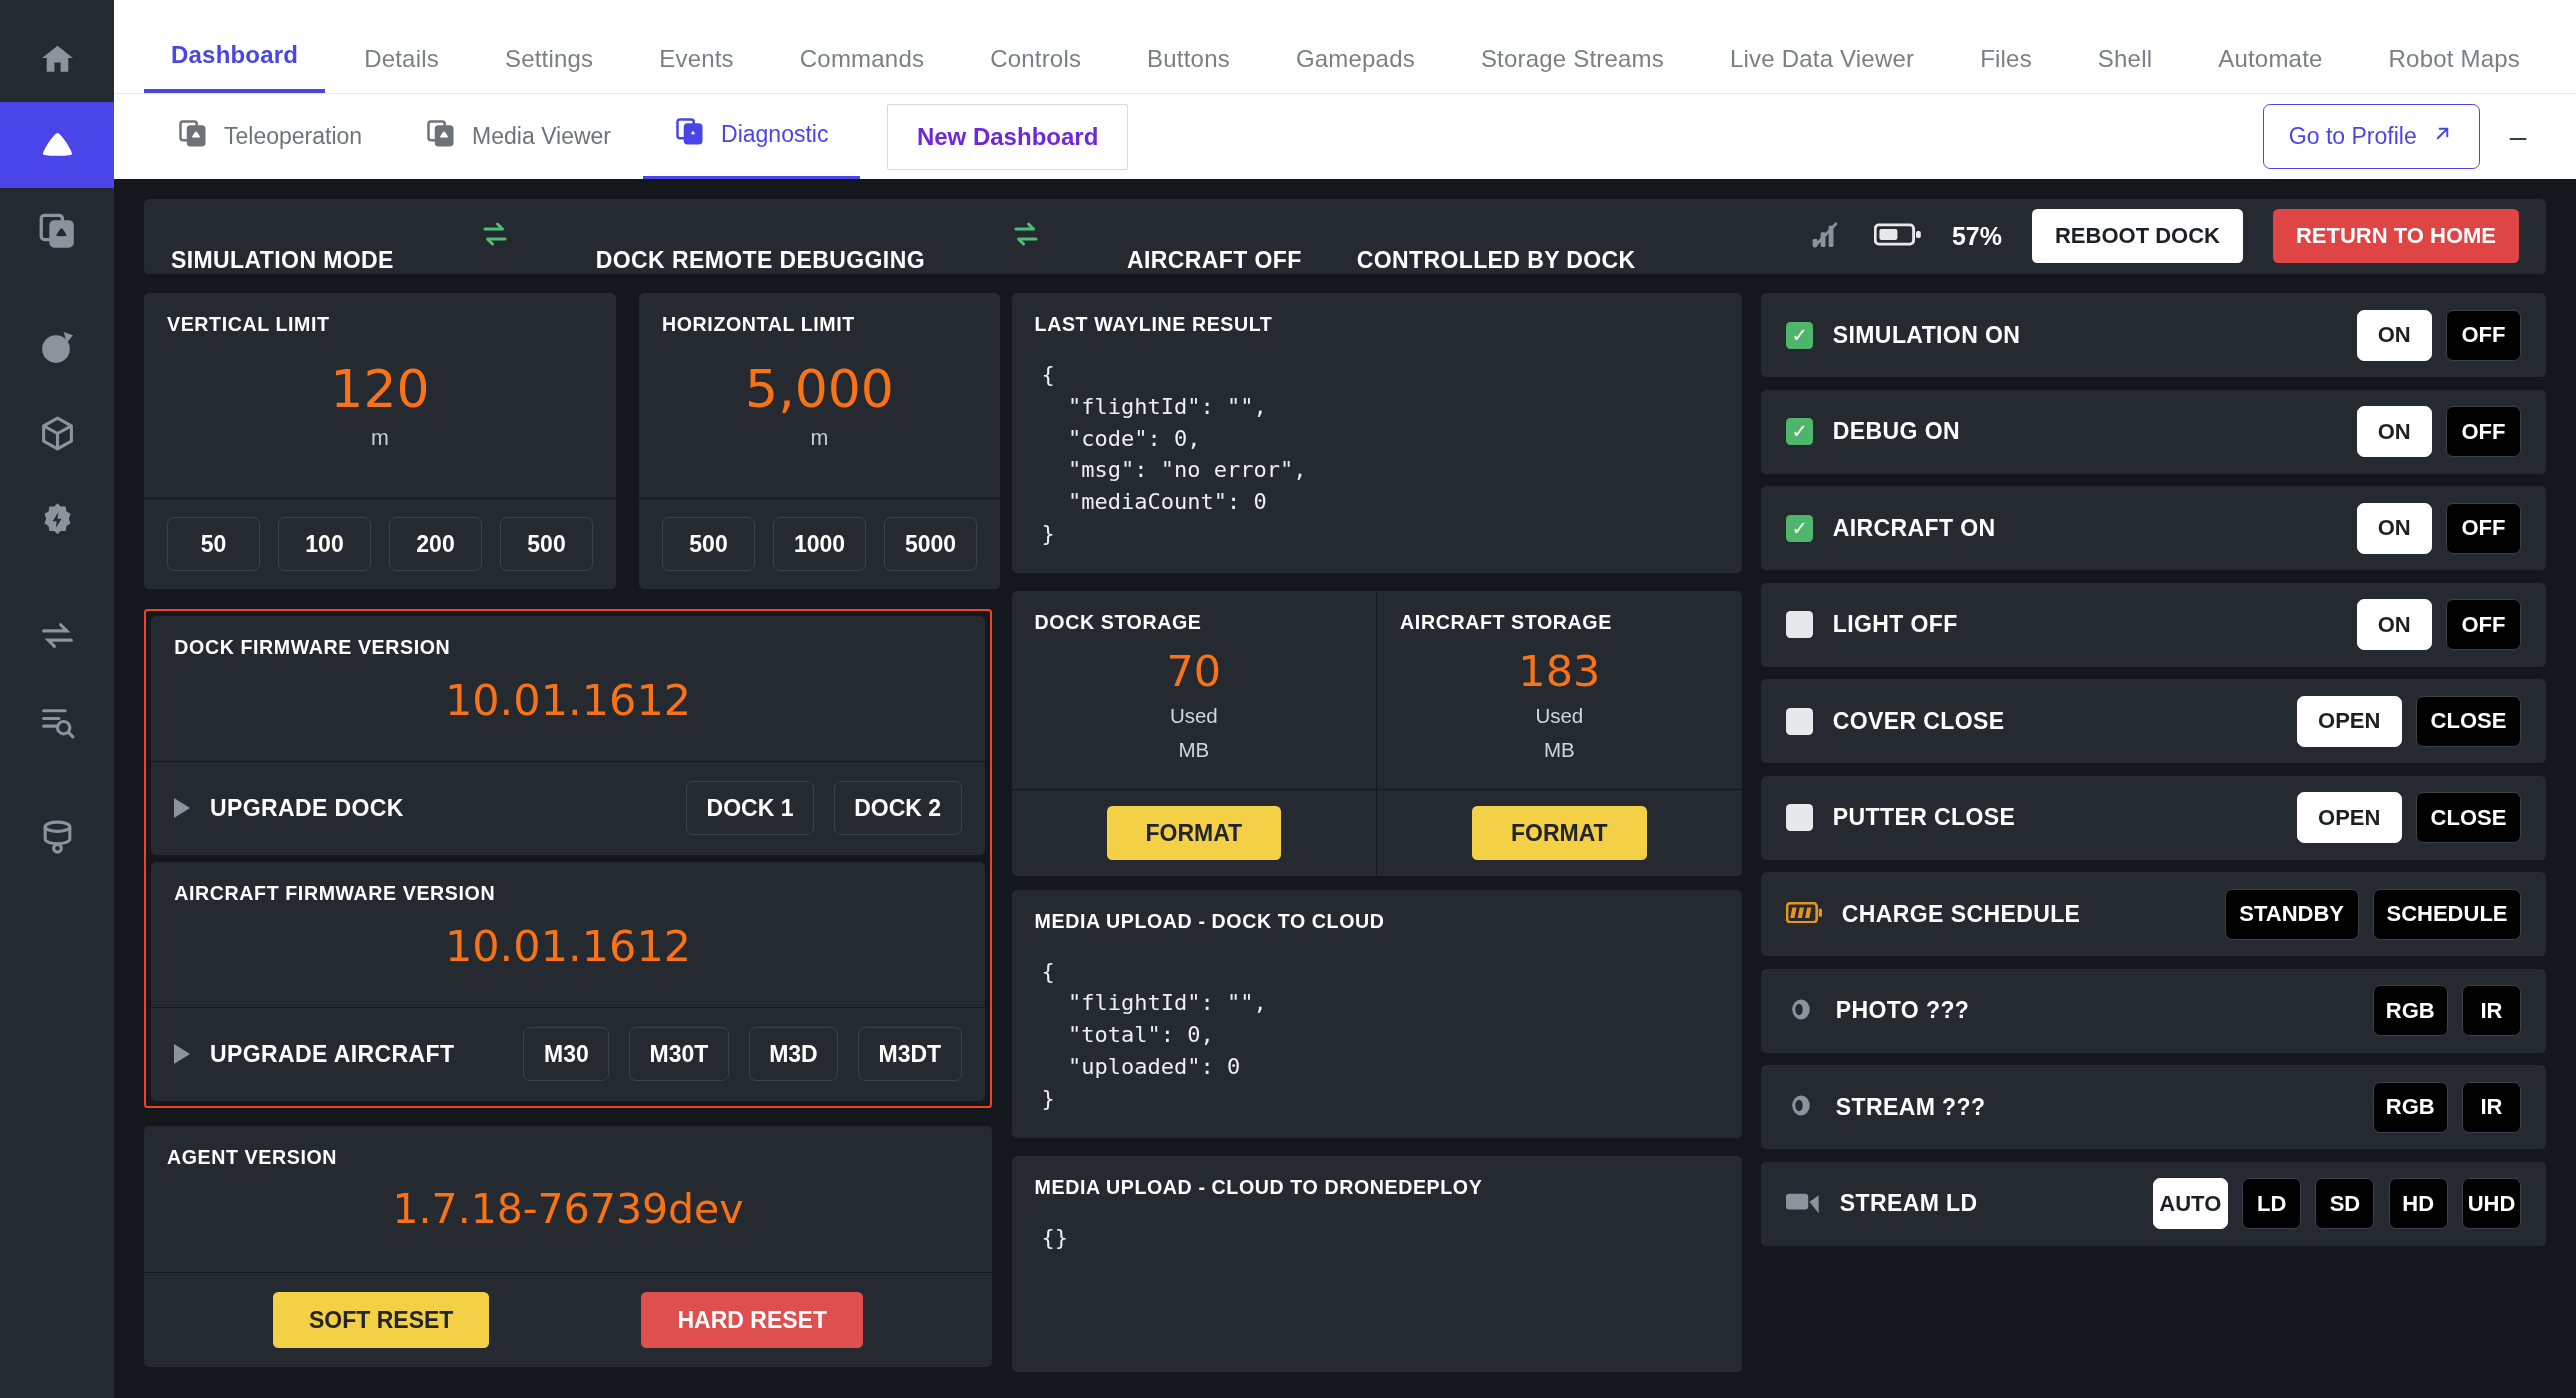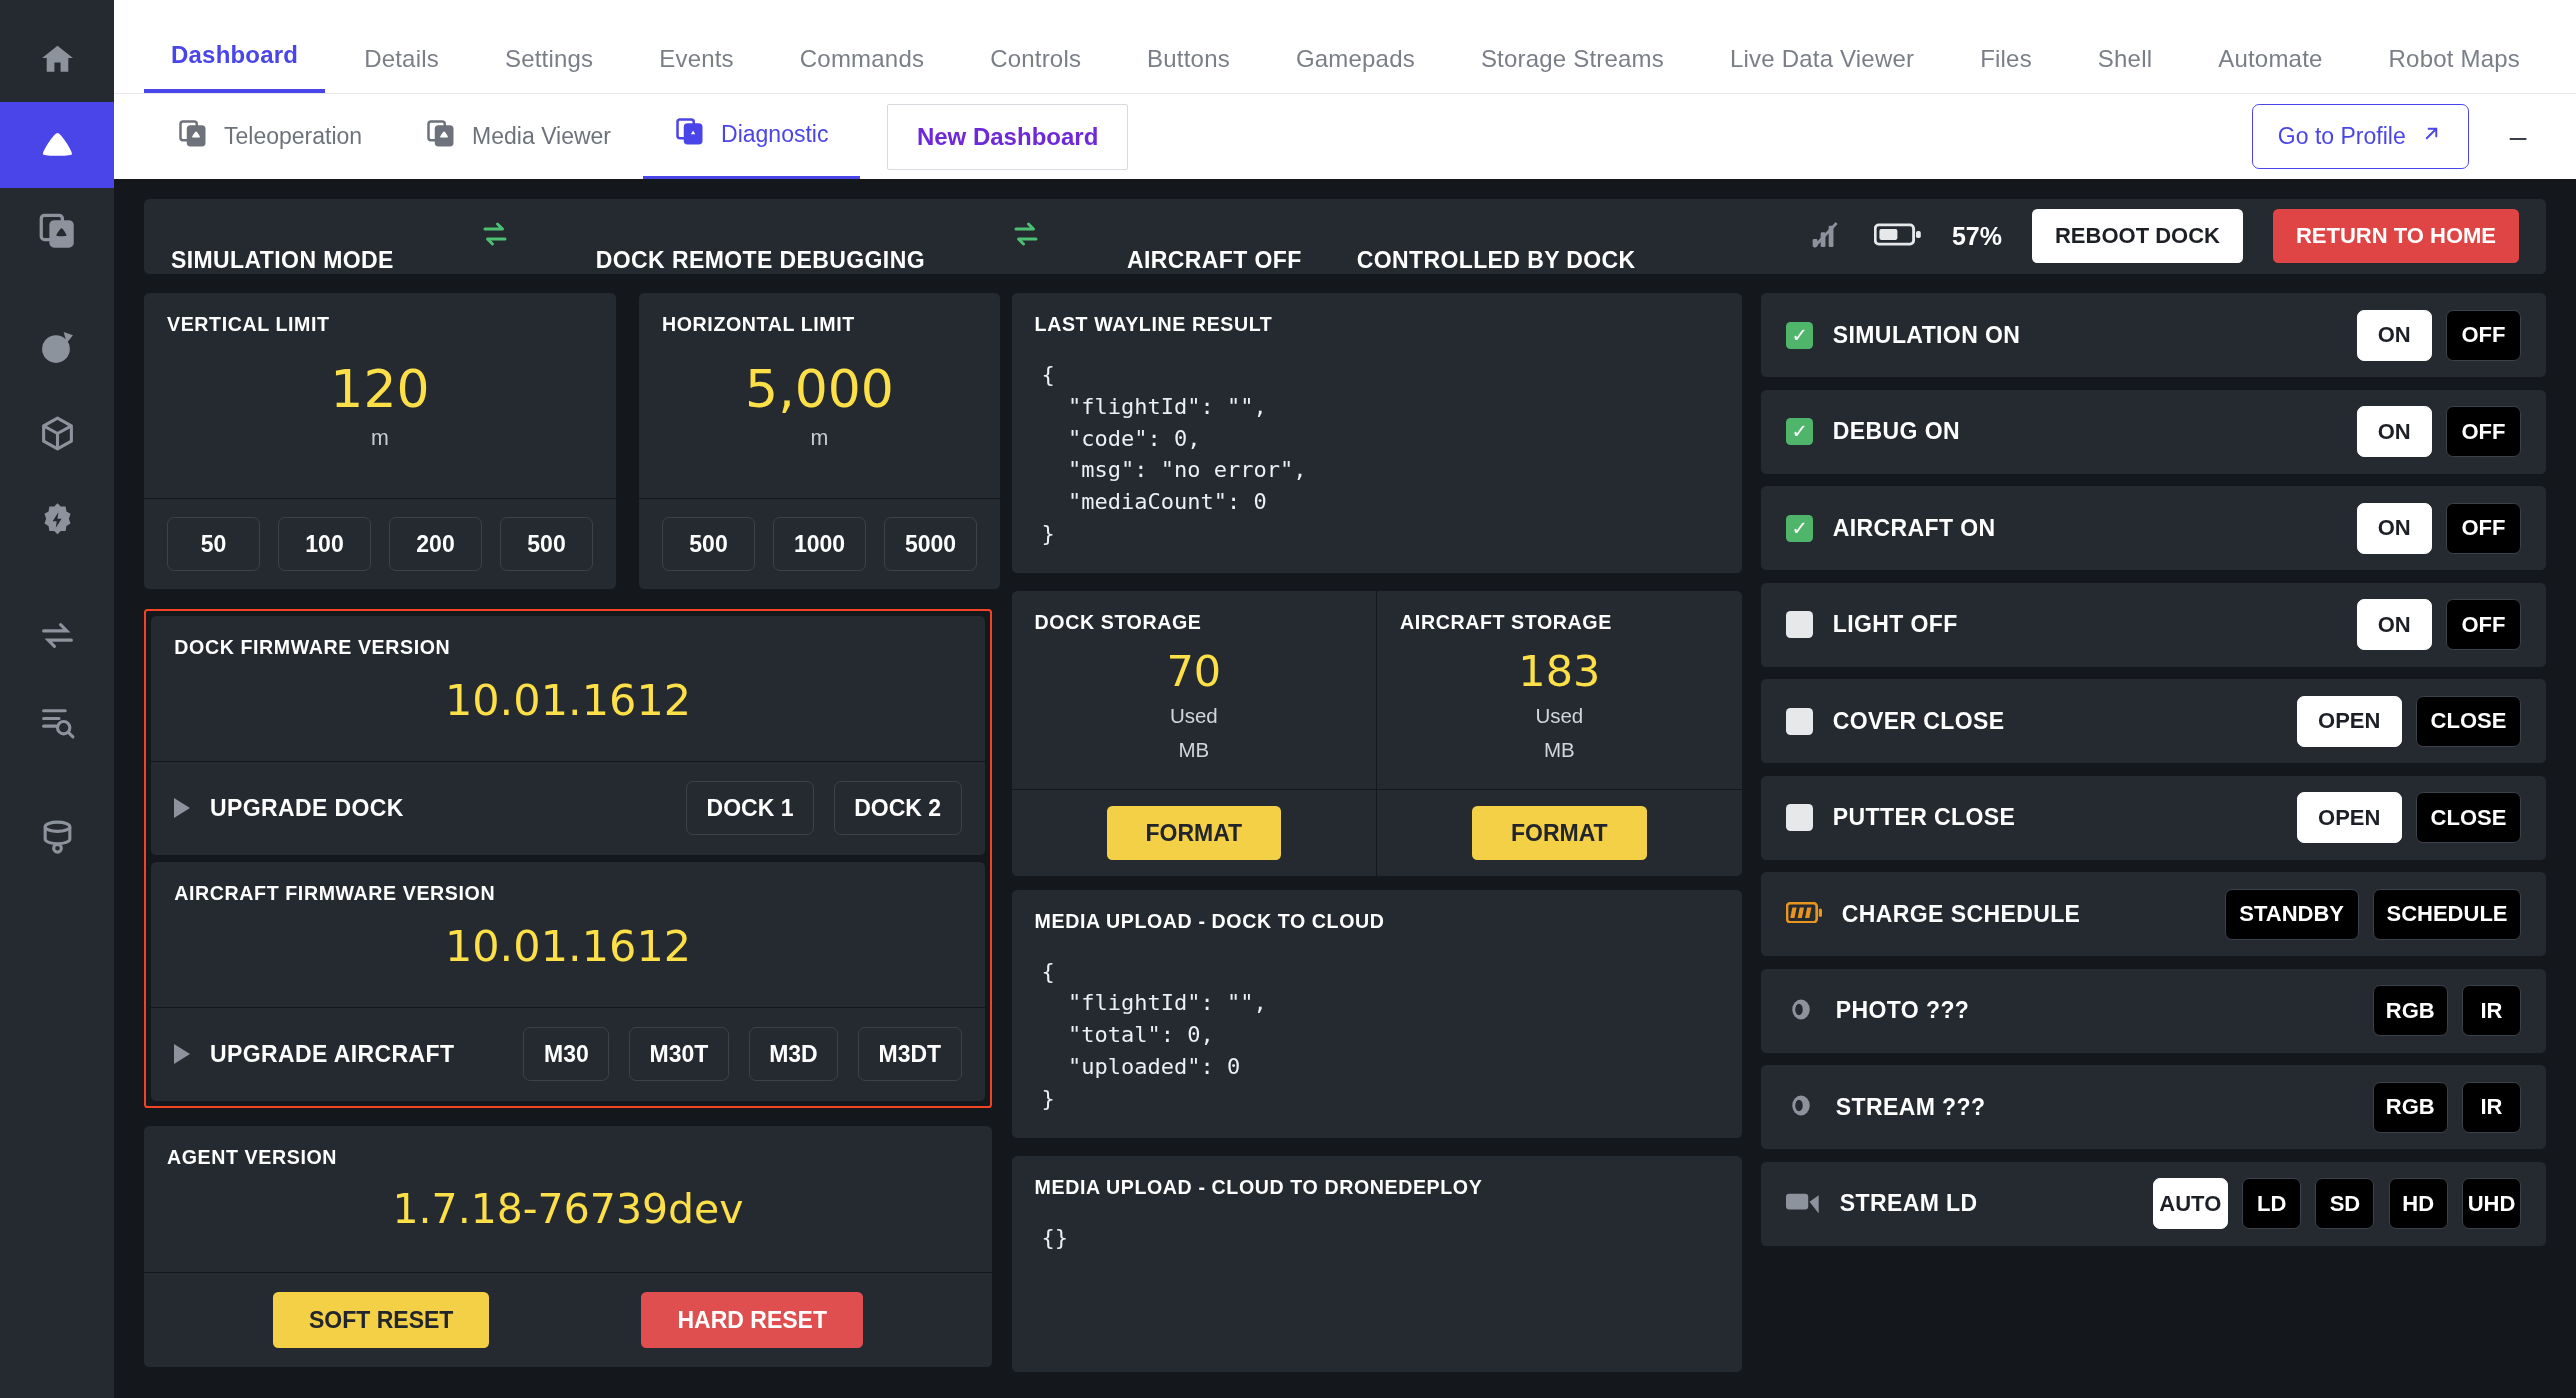--- a/index.html
+++ b/index.html
@@ -53,21 +53,21 @@
     white-space: nowrap;
   }
   .subtab.active { color: #4a45e8; border-bottom: 4.5px solid #4a45e8; }
   .subtab.active svg path, .subtab.active svg rect { stroke: #4a45e8; }
   .newdash {
     margin-left: 27px;
     border: 0.9px solid #d8d8de; border-radius: 2px;
     padding: 18px 28.5px; color: #6d28d9; font-size: 24px; font-weight: 700;
     background: #fff; white-space: nowrap;
   }
-  .subbar-right { margin-left: auto; display: flex; align-items: center; gap: 23px; text-align: center; }
+  .subbar-right { margin-left: auto; display: flex; align-items: center; gap: 12px; text-align: center; }
   .goprofile {
     border: 0.9px solid #4a45e8; border-radius: 7.1px; color: #4a45e8;
     font-size: 23px; padding: 17px 25px; display: flex; align-items: center; gap: 14.3px;
     white-space: nowrap;
   }
   .minus-btn {
     width: 52px; height: 52px; display:flex; align-items:center; justify-content:center;
     color: #3b4048; font-size: 30px;
   }
 
@@ -98,21 +98,21 @@
   
   .cols { display: flex; gap: 19.6px; align-items: flex-start; }
   .col-left  { width: 848px; flex: 0 0 848px; }
   .col-mid   { width: 730px; flex: 0 0 730px; }
   .col-right { flex: 1 1 auto; }
   .card-title {
     color: #fff; font-size: 19.6px; font-weight: 700; letter-spacing: 0.6px;
     padding: 19.6px 23px 0 23px;
   }
   .big-value {
-    color: #fde047; font-size: 52px; font-weight: 400; text-align: center;
+    color: #f97316; font-size: 52px; font-weight: 400; text-align: center;
     font-family: "DejaVu Sans", sans-serif;
   }
   .unit { color: #c8ccd2; font-size: 21.4px; text-align: center; margin-top: 7.1px; }
 
   .limit-row { display: flex; gap: 23px; margin-bottom: 19.6px; }
   .limit-box { flex: 1 1 0; }
   .limit-top { height: 205px; border-radius: 5.3px 5.3px 0 0; background: #252a31; }
   .limit-top .big-value { margin-top: 23px; }
   .limit-btns {
     background: #252a31; border-radius: 0 0 5.3px 5.3px; display: flex; gap: 18px;

